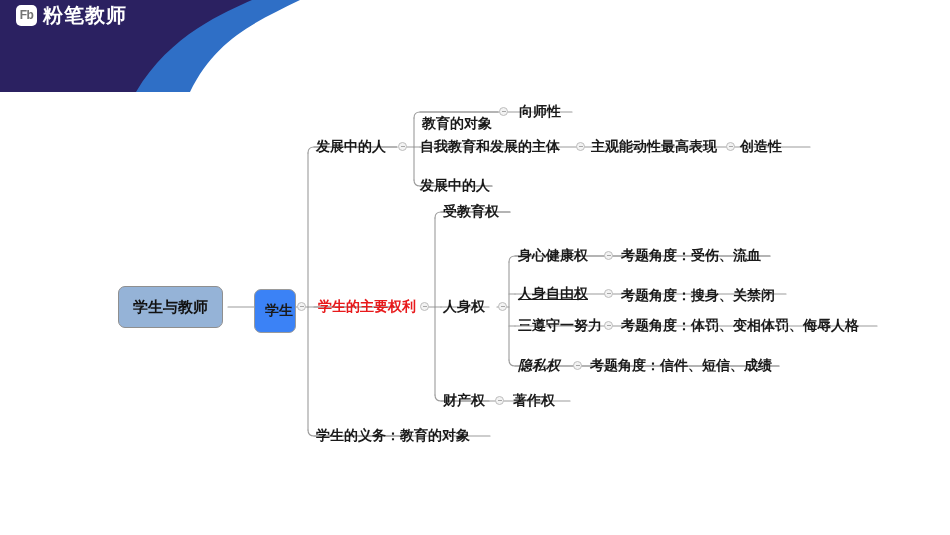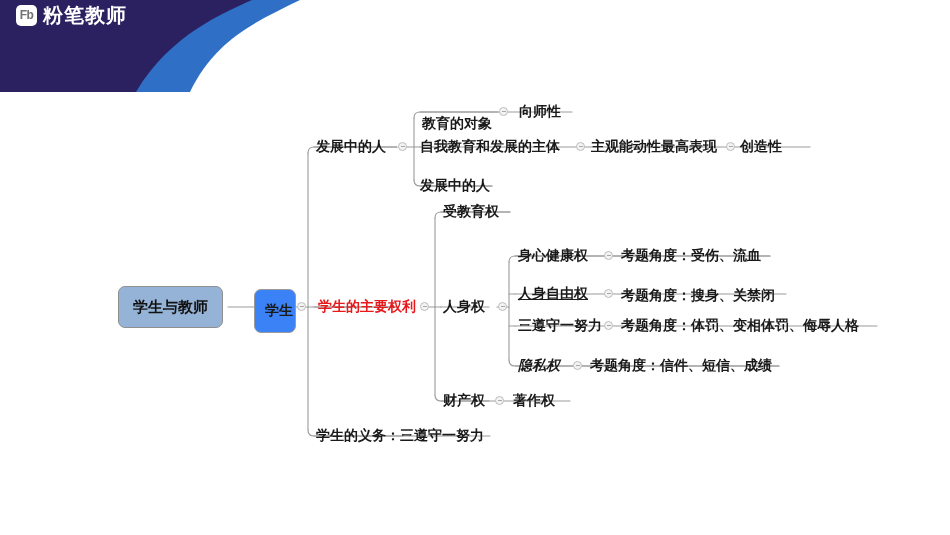--- a/index.html
+++ b/index.html
@@ -137,21 +137,21 @@
     <div class="collapse" style="left:726px;top:142px;"></div>
     <div class="collapse" style="left:498px;top:302px;"></div>
     <div class="collapse" style="left:604px;top:251px;"></div>
     <div class="collapse" style="left:604px;top:289px;"></div>
     <div class="collapse" style="left:604px;top:321px;"></div>
     <div class="collapse" style="left:573px;top:361px;"></div>
     <div class="collapse" style="left:495px;top:396px;"></div>
 
     <div class="node" style="left:316px;top:139px;">发展中的人</div>
     <div class="node red" style="left:318px;top:299px;">学生的主要权利</div>
-    <div class="node" style="left:316px;top:428px;">学生的义务：三遵守一努力</div>
+    <div class="node" style="left:316px;top:428px;">学生的义务：教育的对象</div>
 
     <div class="node" style="left:422px;top:116px;">教育的对象</div>
     <div class="node" style="left:519px;top:104px;">向师性</div>
 
     <div class="node" style="left:420px;top:139px;">自我教育和发展的主体</div>
     <div class="node" style="left:591px;top:139px;">主观能动性最高表现</div>
     <div class="node" style="left:740px;top:139px;">创造性</div>
 
     <div class="node" style="left:420px;top:178px;">发展中的人</div>
 

